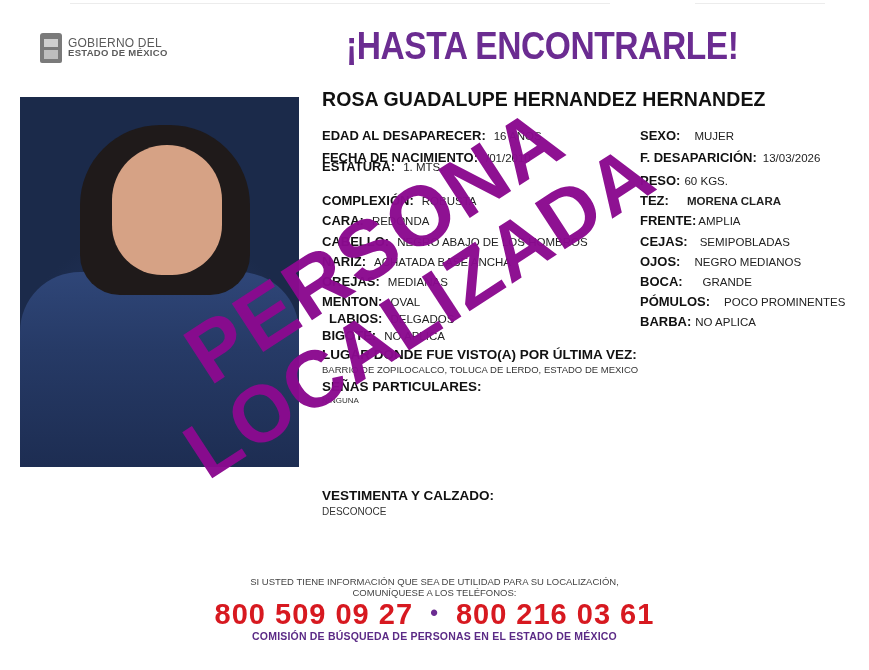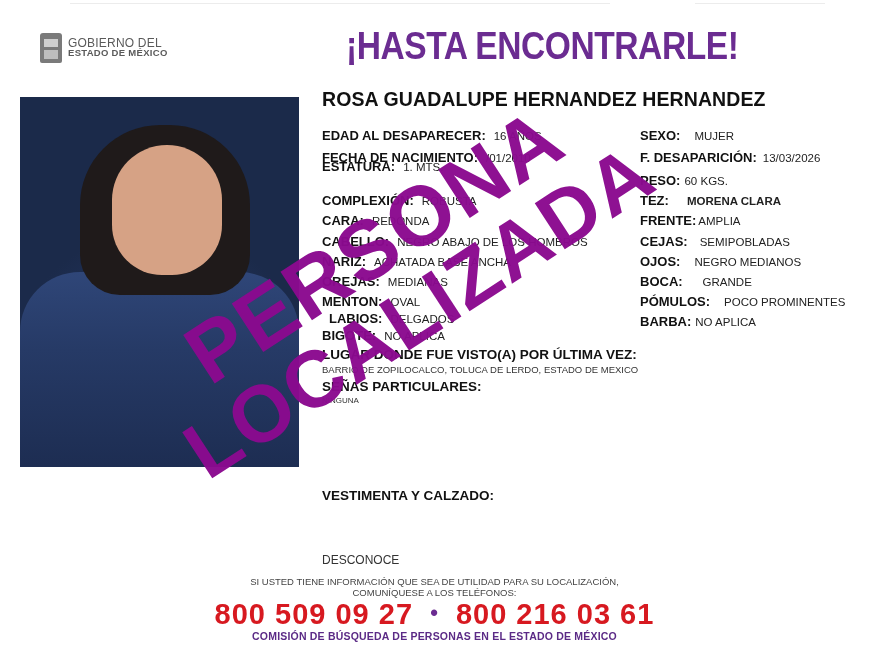--- a/index.html
+++ b/index.html
@@ -144,21 +144,21 @@
     <span class="lbl">BARBA:</span>
     <span class="val" style="margin-left:4px;">NO APLICA</span>
   </div>
 </div>
 
 <div class="sec-title" style="top:347px;">LUGAR DONDE FUE VISTO(A) POR ÚLTIMA VEZ:</div>
 <div class="sec-val" style="top:364px;">BARRIO DE ZOPILOCALCO, TOLUCA DE LERDO, ESTADO DE MEXICO</div>
 <div class="sec-title" style="top:379px;">SEÑAS PARTICULARES:</div>
 <div class="sec-val" style="top:396px;font-size:8px;">NINGUNA</div>
 <div class="sec-title" style="top:488px;">VESTIMENTA Y CALZADO:</div>
-<div class="sec-val" style="top:506px;font-size:12px;margin-top:47px;">DESCONOCE</div>
+<div class="sec-val" style="top:506px;font-size:10px;">DESCONOCE</div>
 
 <div class="stamp" style="left:168px;top:322px;font-size:84px;transform:rotate(-33deg);letter-spacing:2px;">PERSONA</div>
 <div class="stamp" style="left:168px;top:420px;font-size:80px;transform:rotate(-33deg);letter-spacing:2px;">LOCALIZADA</div>
 
 <div class="footer-note" style="top:576px;">SI USTED TIENE INFORMACIÓN QUE SEA DE UTILIDAD PARA SU LOCALIZACIÓN,</div>
 <div class="footer-note" style="top:587px;">COMUNÍQUESE A LOS TELÉFONOS:</div>
 <div class="phones">
   <span>800 509 09 27</span>
   <span class="dot">•</span>
   <span>800 216 03 61</span>

